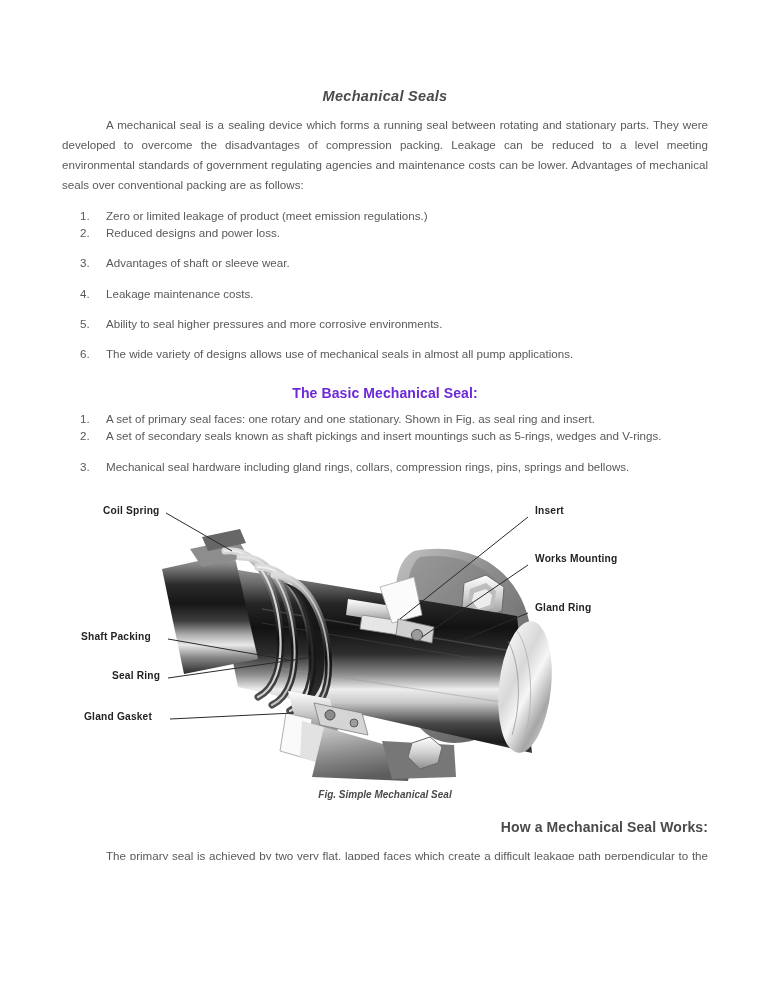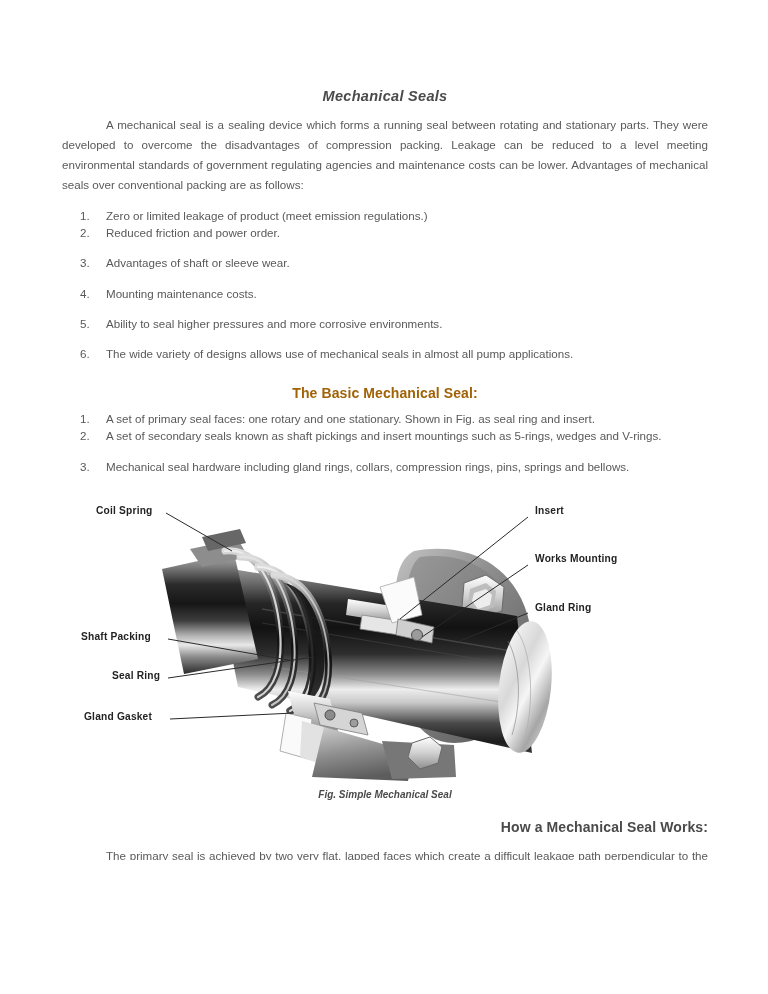--- a/index.html
+++ b/index.html
@@ -35,21 +35,21 @@
     font-style: italic;
     color: #4a4a4a;
     text-align: center;
     margin: 0;
     padding-top: 88px;
     letter-spacing: 0.3px;
   }
   .section-heading-center {
     font-size: 14px;
     font-weight: bold;
-    color: #a16207;
+    color: #6d28d9;
     text-align: center;
     margin: 0;
     padding-top: 23px;
     letter-spacing: 0.1px;
   }
   .section-heading-left {
     font-size: 14px;
     font-weight: bold;
     color: #4a4a4a;
     text-align: right;
@@ -150,29 +150,29 @@
 
     <p class="para indent">A mechanical seal is a sealing device which forms a running seal between rotating and stationary parts. They were developed to overcome the disadvantages of compression packing. Leakage can be reduced to a level meeting environmental standards of government regulating agencies and maintenance costs can be lower. Advantages of mechanical seals over conventional packing are as follows:</p>
 
     <ol class="num-list first-list">
       <li>
         <span class="num">1.</span>
         <span>Zero or limited leakage of product (meet emission regulations.)</span>
       </li>
       <li>
         <span class="num">2.</span>
-        <span>Reduced friction and power order.</span>
+        <span>Reduced designs and power loss.</span>
       </li>
       <li class="gap">
         <span class="num">3.</span>
         <span>Advantages of shaft or sleeve wear.</span>
       </li>
       <li class="gap">
         <span class="num">4.</span>
-        <span>Mounting maintenance costs.</span>
+        <span>Leakage maintenance costs.</span>
       </li>
       <li class="gap">
         <span class="num">5.</span>
         <span>Ability to seal higher pressures and more corrosive environments.</span>
       </li>
       <li class="gap">
         <span class="num">6.</span>
         <span>The wide variety of designs allows use of mechanical seals in almost all pump applications.</span>
       </li>
     </ol>
@@ -354,21 +354,21 @@
           <path d="M108,228 L232,222"></path>
 
           <path d="M466,26 L338,128"></path>
 
           <path d="M466,74 L360,146"></path>
 
           <path d="M466,122 L398,150"></path>
         </g>
       </svg>
 
-      <span class="fig-label" style="left:34px;  top:14px;">Coil Spring</span>
+      <span class="fig-label" style="left:41px;  top:14px;">Coil Spring</span>
       <span class="fig-label" style="left:19px;  top:140px;">Shaft Packing</span>
       <span class="fig-label" style="left:50px;  top:179px;">Seal Ring</span>
       <span class="fig-label" style="left:22px;  top:220px;">Gland Gasket</span>
 
       <span class="fig-label" style="left:473px; top:14px;">Insert</span>
       <span class="fig-label" style="left:473px; top:62px;">Works Mounting</span>
       <span class="fig-label" style="left:473px; top:111px;">Gland Ring</span>
     </div>
 
     <p class="fig-caption">Fig.  Simple Mechanical Seal</p>

